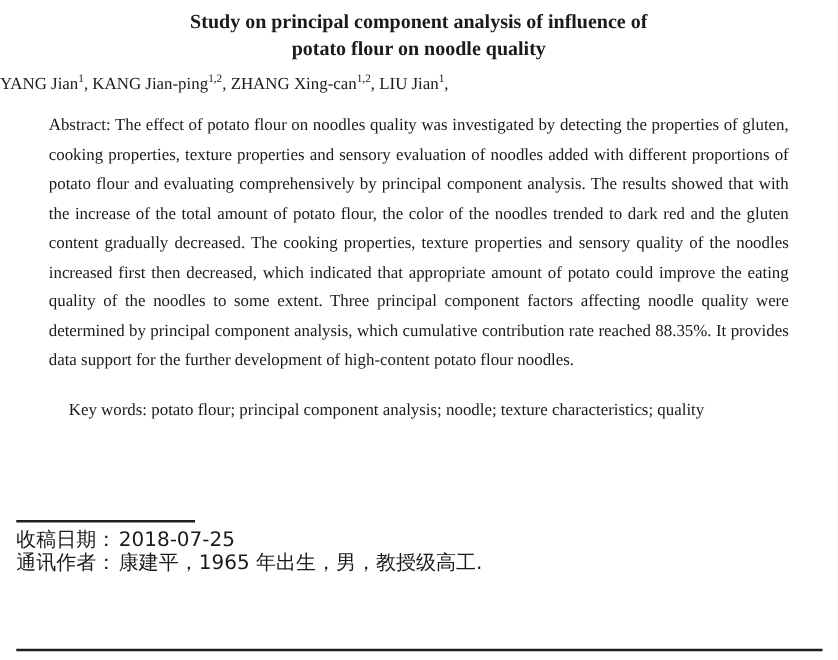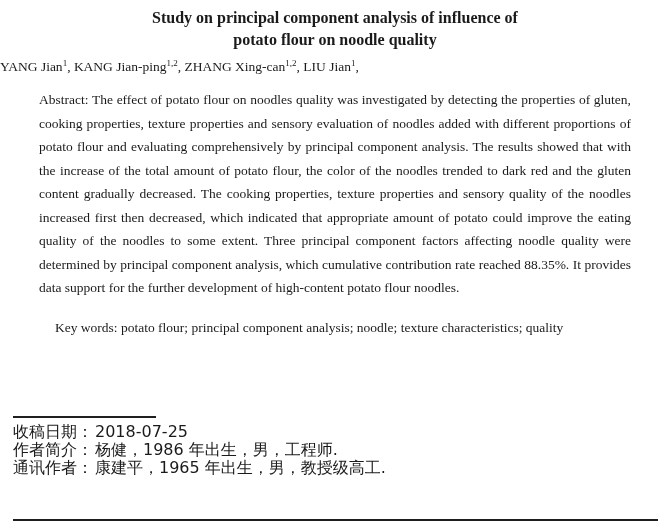--- a/index.html
+++ b/index.html
@@ -93,19 +93,18 @@
 
 
   <div class="abstract-block">
     <p class="abstract-paragraph"><span class="bold-label">Abstract:</span> <span>The effect of potato flour on noodles quality was investigated by detecting the properties of gluten, cooking properties, texture properties and sensory evaluation of noodles added with different proportions of potato flour and evaluating comprehensively by principal component analysis. The results showed that with the increase of the total amount of potato flour, the color of the noodles trended to dark red and the gluten content gradually decreased. The cooking properties, texture properties and sensory quality of the noodles increased first then decreased, which indicated that appropriate amount of potato could improve the eating quality of the noodles to some extent. Three principal component factors affecting noodle quality were determined by principal component analysis, which cumulative contribution rate reached 88.35%. It provides data support for the further development of high-content potato flour noodles.</span></p>
     <p class="keywords-line"><span class="bold-label">Key words:</span> <span>potato flour; principal component analysis; noodle; texture characteristics; quality</span></p>
   </div>
 
   <div class="footnote-block">
     <div class="footnote-rule"></div>
     <div class="footnote-row"><span class="footnote-label">收稿日期：</span><span>2018-07-25</span></div>
-    <div class="footnote-row"><span class="footnote-label">作者简介：</span><span>杨健，1986 年出生，男，工程师.</span></div>
     <div class="footnote-row"><span class="footnote-label">通讯作者：</span><span>康建平，1965 年出生，男，教授级高工.</span></div>
   </div>
 
   <div class="bottom-rule"></div>
 
 </div>
 
 </body></html>

